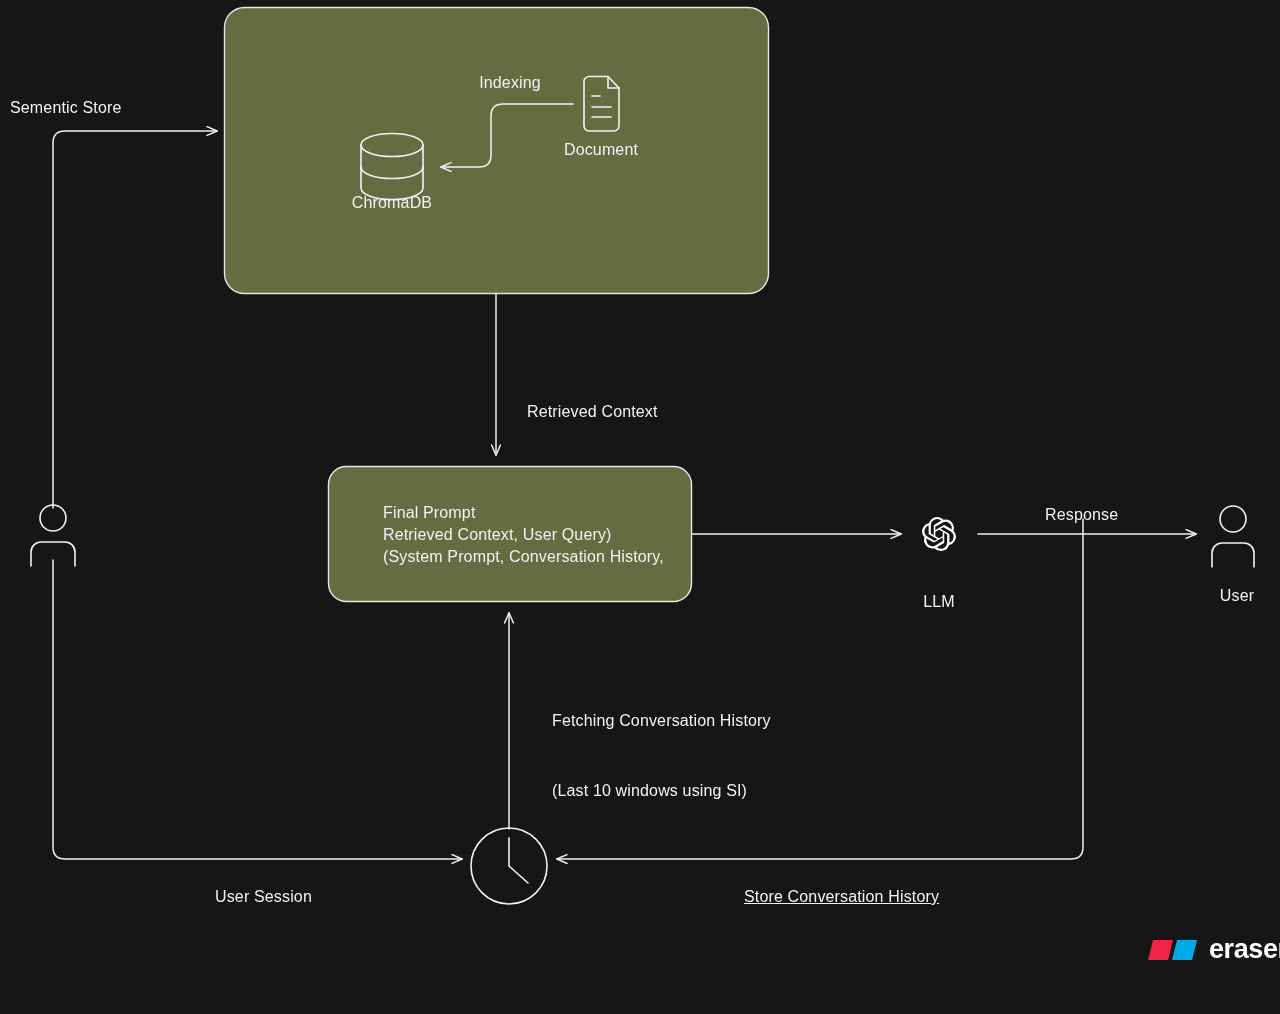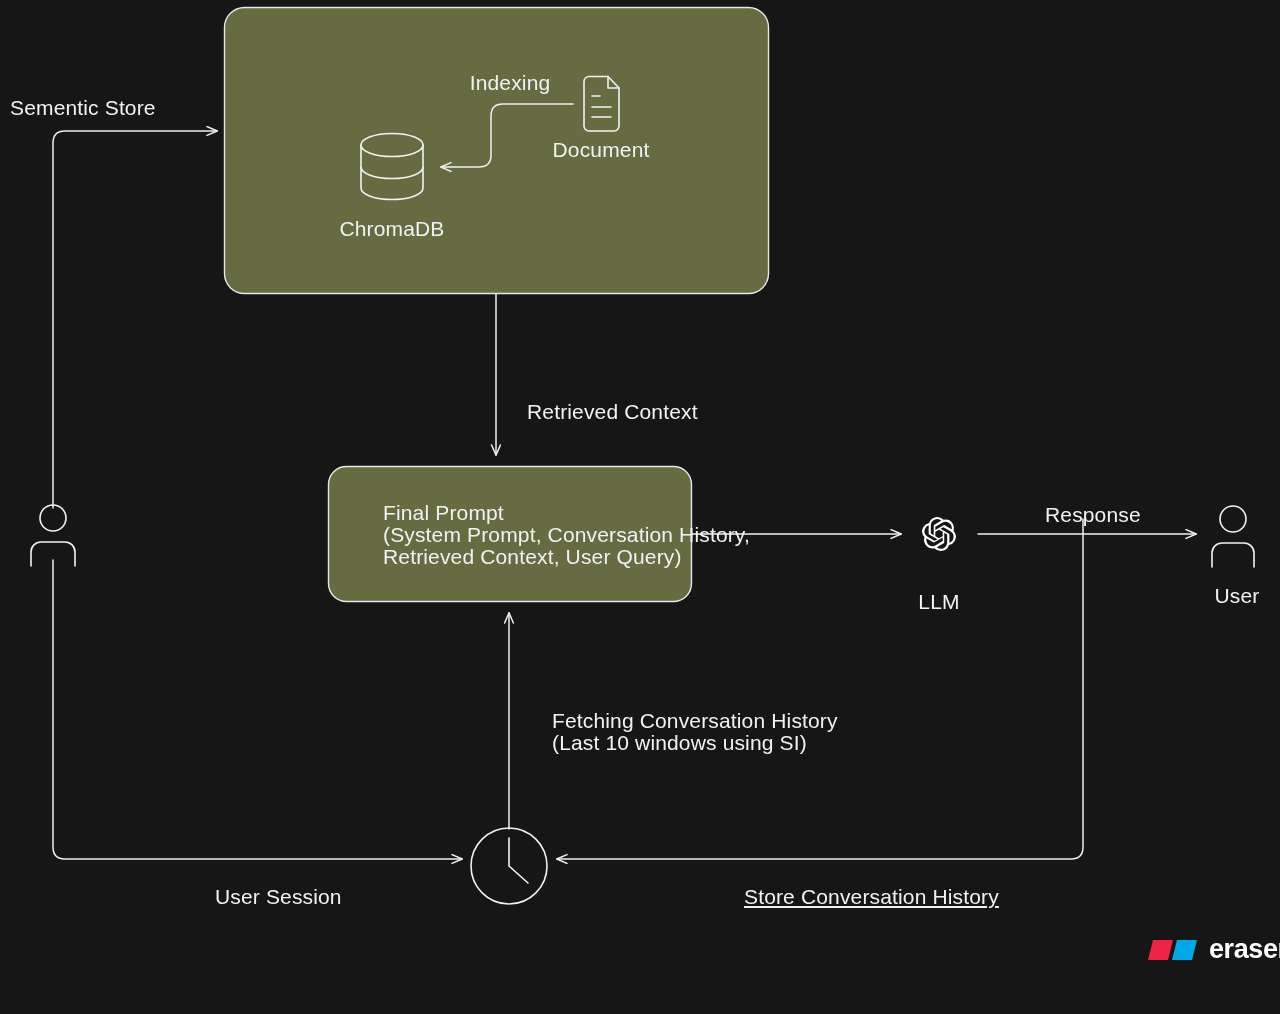--- a/index.html
+++ b/index.html
@@ -23,21 +23,21 @@
   svg.layer {
     position: absolute;
     left: 0;
     top: 0;
     width: 1280px;
     height: 1014px;
   }
   .lbl {
     position: absolute;
     color: #f2f2f2;
-    font-size: 21px;
+    font-size: 16px;
     line-height: 22px;
     white-space: pre;
     letter-spacing: 0.15px;
   }
   .lbl.c { transform: translateX(-50%); text-align: center; }
   .brand {
     position: absolute;
     display: flex;
     align-items: center;
     gap: 9px;
@@ -145,41 +145,41 @@
     <g fill="none" stroke="#f2f2f2" stroke-width="1.6" stroke-linecap="round" stroke-linejoin="round">
       <circle cx="509" cy="866" r="38"></circle>
       <path d="M509,838 L509,866 L528,883"></path>
     </g>
   </svg>
 
   <div class="lbl" style="left:10px; top:97px;">Sementic Store</div>
 
   <div class="lbl c" style="left:510px; top:72px;">Indexing</div>
 
-  <div class="lbl c" style="left:392px; top:218px;">ChromaDB</div>
+  <div class="lbl c" style="left:392px; top:192px;">ChromaDB</div>
 
   <div class="lbl c" style="left:601px; top:139px;">Document</div>
 
   <div class="lbl" style="left:527px; top:357px;margin-top:44px;">Retrieved Context</div>
 
   <div style="position:absolute; left:383px; top:502px;">
     <div class="lbl" style="position:static;">Final Prompt</div>
+    <div class="lbl" style="position:static;">Retrieved Context, User Query)</div>
     <div class="lbl" style="position:static;">(System Prompt, Conversation History,</div>
-    <div class="lbl" style="position:static;">Retrieved Context, User Query)</div>
   </div>
 
   <div class="lbl c" style="left:939px; top:591px;text-align:right;">LLM</div>
 
   <div class="lbl" style="left:1045px; top:504px;text-align:center;">Response</div>
 
   <div class="lbl c" style="left:1237px; top:585px;">User</div>
 
   <div style="position:absolute; left:552px; top:710px;">
     <div class="lbl" style="position:static;">Fetching Conversation History</div>
-    <div class="lbl" style="position:static;">(Last 10 windows using SI)</div>
+    <div class="lbl" style="position:static;margin-top:48px;">(Last 10 windows using SI)</div>
   </div>
 
   <div class="lbl" style="left:215px; top:886px;">User Session</div>
 
   <div class="lbl" style="left:744px; top:886px;text-decoration:underline;">Store Conversation History</div>
 
   <div class="brand" style="left:1146px; top:934px;">
     <svg width="54" height="26" viewBox="0 0 54 26">
       <polygon points="7,3 27,3 22,23 2,23" fill="#ee2346"></polygon>
       <polygon points="31,3 51,3 46,23 26,23" fill="#00a9e6"></polygon>

